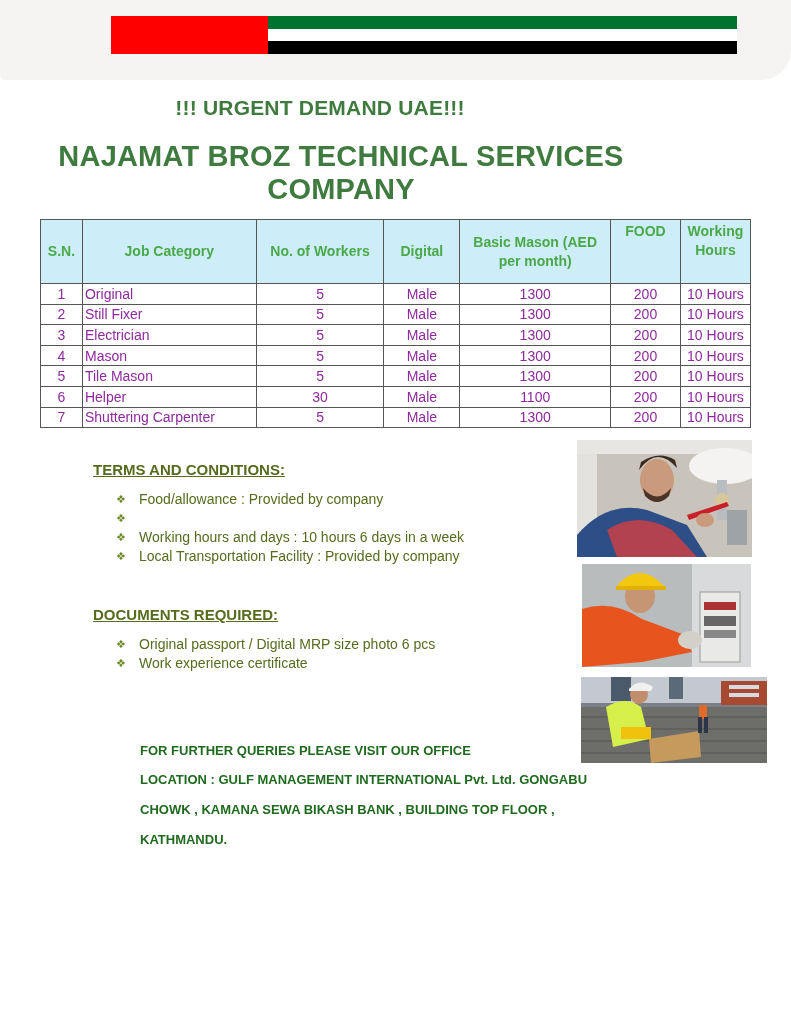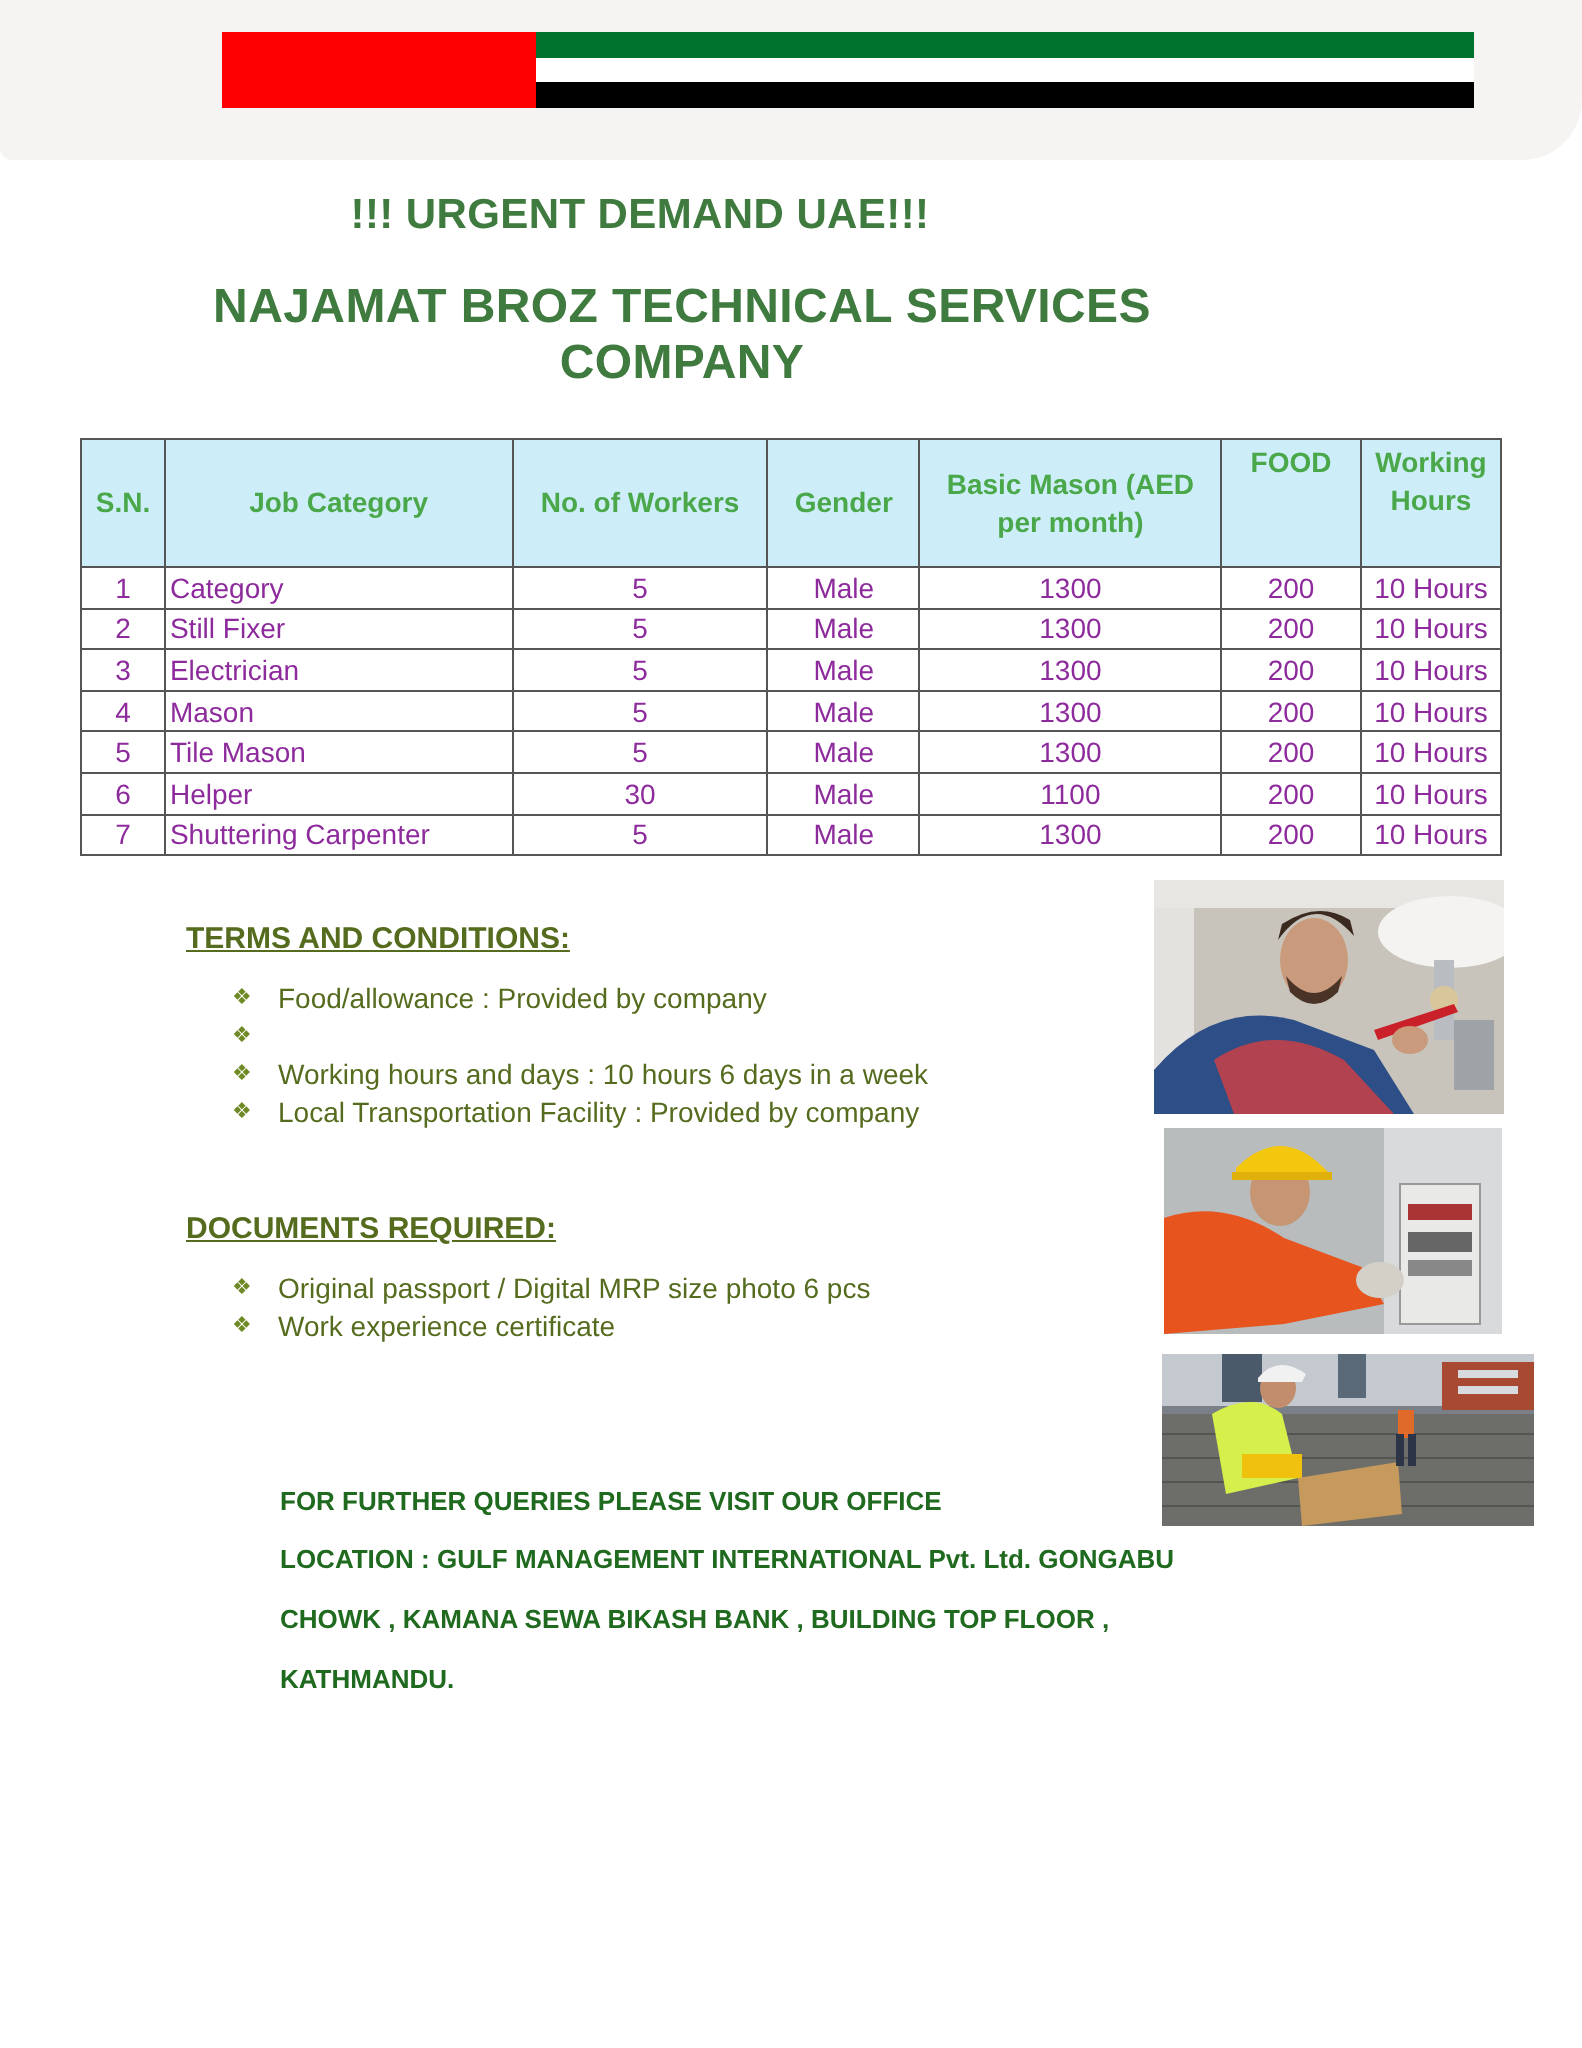--- a/index.html
+++ b/index.html
@@ -15,21 +15,21 @@
     .flag .red { position: absolute; left: 0; top: 0; width: 157px; height: 38px; background: #ff0000; }
     .flag .green { position: absolute; left: 157px; top: 0; width: 469px; height: 13px; background: #00732f; }
     .flag .white { position: absolute; left: 157px; top: 13px; width: 469px; height: 12px; background: #ffffff; }
     .flag .black { position: absolute; left: 157px; top: 25px; width: 469px; height: 13px; background: #000000; }
 
     .title1, .title2 {
       position: absolute; left: 0; width: 640px; text-align: center;
       color: #3f7a3f; font-weight: bold; letter-spacing: 0.2px;
     }
     .title1 { top: 96px; font-size: 21px; }
-    .title2 { top: 140px; font-size: 24px; padding-left: 42px; }
+    .title2 { top: 140px; font-size: 29px; padding-left: 42px; }
 
     table.jobs {
       position: absolute; left: 40px; top: 219px; width: 711px;
       border-collapse: collapse; font-size: 14px;
     }
     table.jobs th {
       background: #cdeef9; color: #4aa84a; font-weight: bold; font-size: 14px;
       border: 1px solid #555; height: 64px; vertical-align: middle; text-align: center;
       line-height: 19px; padding: 0 4px;
     }
@@ -80,30 +80,30 @@
       <col style="width:76px">
       <col style="width:151px">
       <col style="width:70px">
       <col style="width:70px">
   </colgroup>
   <thead>
     <tr>
       <th>S.N.</th>
       <th>Job Category</th>
       <th>No. of Workers</th>
-      <th>Gender</th>
+      <th>Digital</th>
       <th>Basic Mason (AED per month)</th>
       <th class="top">FOOD</th>
       <th class="top">Working Hours</th>
     </tr>
   </thead>
   <tbody>
     <tr>
       <td>1</td>
-      <td class="left">Category</td>
+      <td class="left">Original</td>
       <td>5</td>
       <td>Male</td>
       <td>1300</td>
       <td>200</td>
       <td>10 Hours</td>
     </tr>
     <tr>
       <td>2</td>
       <td class="left">Still Fixer</td>
       <td>5</td>

